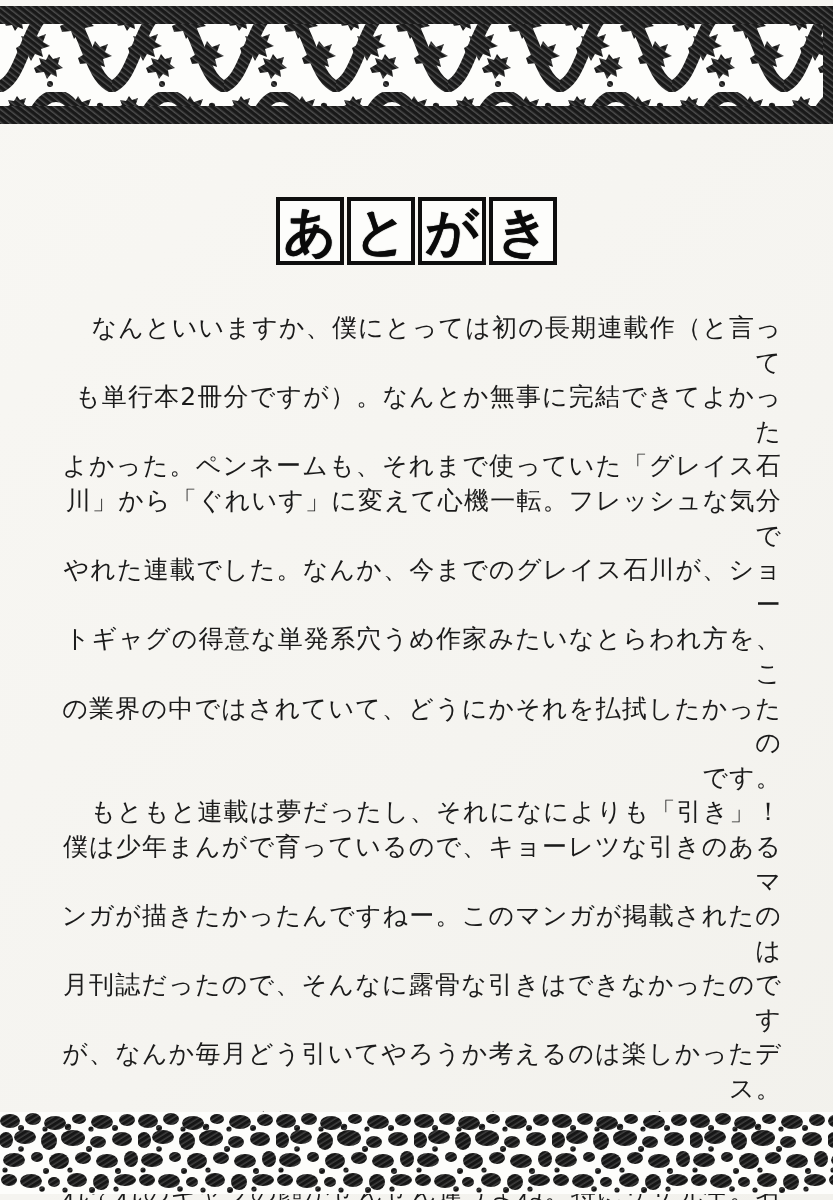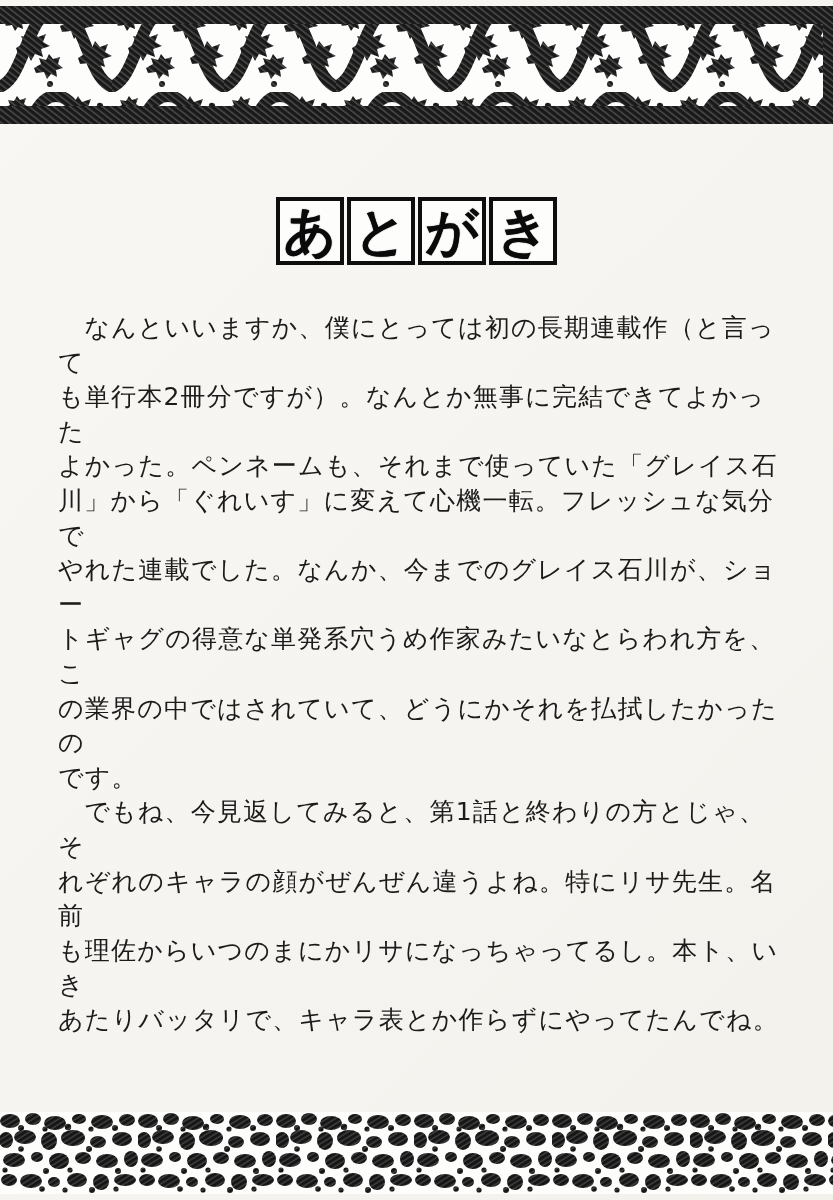--- a/index.html
+++ b/index.html
@@ -53,20 +53,21 @@
     width: 724px;
     font-size: 25px;
     line-height: 34.6px;
     letter-spacing: 1.2px;
     color: #1b1b1b;
     font-weight: 500;
   }
   .para {
     margin: 0;
     white-space: pre-line;
+    text-align: right;
   }
 </style>
 </head>
 <body>
 
 <div class="page">
 
   <div class="top-border">
     <svg width="833" height="118" viewBox="0 0 833 118" xmlns="http://www.w3.org/2000/svg">
       <defs>
@@ -110,20 +111,25 @@
 
   <div class="body-text">
     <p class="para">　なんといいますか、僕にとっては初の長期連載作（と言って
 も単行本2冊分ですが）。なんとか無事に完結できてよかった
 よかった。ペンネームも、それまで使っていた「グレイス石
 川」から「ぐれいす」に変えて心機一転。フレッシュな気分で
 やれた連載でした。なんか、今までのグレイス石川が、ショー
 トギャグの得意な単発系穴うめ作家みたいなとらわれ方を、こ
 の業界の中ではされていて、どうにかそれを払拭したかったの
 です。</p>
+    <p class="para">　もともと連載は夢だったし、それになによりも「引き」！
+僕は少年まんがで育っているので、キョーレツな引きのあるマ
+ンガが描きたかったんですねー。このマンガが掲載されたのは
+月刊誌だったので、そんなに露骨な引きはできなかったのです
+が、なんか毎月どう引いてやろうか考えるのは楽しかったデス。</p>
     <p class="para">　でもね、今見返してみると、第1話と終わりの方とじゃ、そ
 れぞれのキャラの顔がぜんぜん違うよね。特にリサ先生。名前
 も理佐からいつのまにかリサになっちゃってるし。本ト、いき
 あたりバッタリで、キャラ表とか作らずにやってたんでね。</p>
 
   </div>
 
   <div class="bottom-border">
     <svg width="833" height="82" viewBox="0 0 833 82" xmlns="http://www.w3.org/2000/svg">
       <defs>

